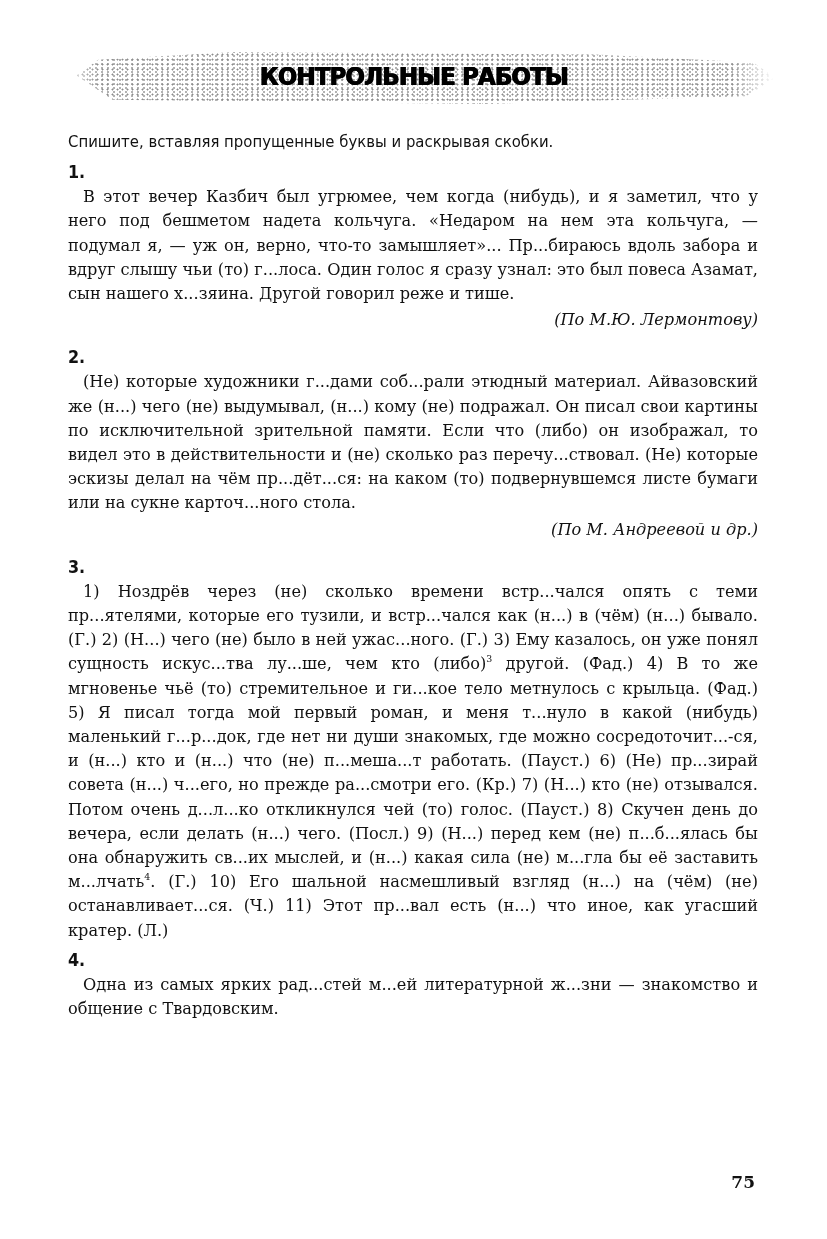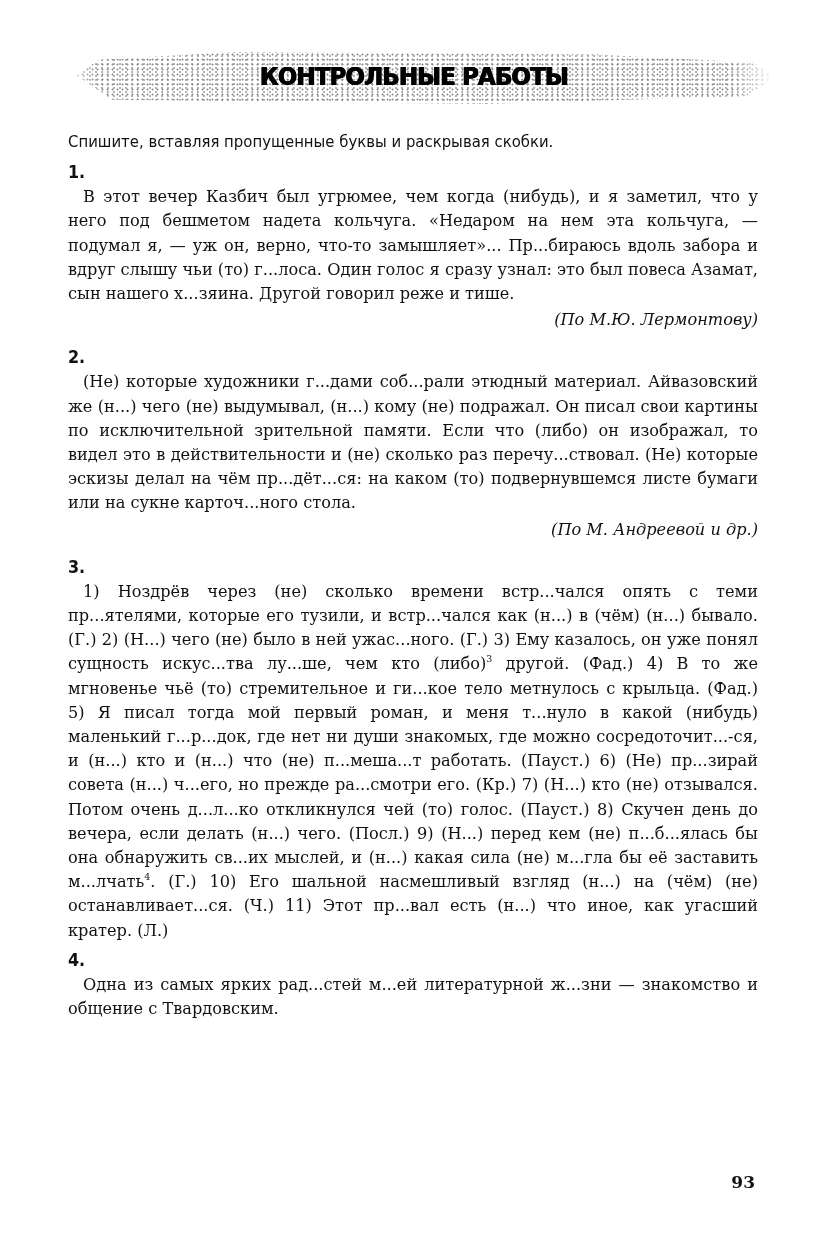--- a/index.html
+++ b/index.html
@@ -73,13 +73,13 @@
     <p class="para"><span class="indent"></span><span>1) Ноздрёв через (не) сколько времени встр...чался опять с теми пр...ятелями, которые его тузили, и встр...чался как (н...) в (чём) (н...) бывало. (Г.) 2) (Н...) чего (не) было в ней ужас...ного. (Г.) 3) Ему казалось, он уже понял сущность искус...тва лу...ше, чем кто (либо)</span><sup>3</sup><span> другой. (Фад.) 4) В то же мгновенье чьё (то) стремительное и ги...кое тело метнулось с крыльца. (Фад.) 5) Я писал тогда мой первый роман, и меня т...нуло в какой (нибудь) маленький г...р...док, где нет ни души знакомых, где можно сосредоточит...-ся, и (н...) кто и (н...) что (не) п...меша...т работать. (Пауст.) 6) (Не) пр...зирай совета (н...) ч...его, но прежде ра...смотри его. (Кр.) 7) (Н...) кто (не) отзывался. Потом очень д...л...ко откликнулся чей (то) голос. (Пауст.) 8) Скучен день до вечера, если делать (н...) чего. (Посл.) 9) (Н...) перед кем (не) п...б...ялась бы она обнаружить св...их мыслей, и (н...) какая сила (не) м...гла бы её заставить м...лчать</span><sup>4</sup><span>. (Г.) 10) Его шальной насмешливый взгляд (н...) на (чём) (не) останавливает...ся. (Ч.) 11) Этот пр...вал есть (н...) что иное, как угасший кратер. (Л.)</span></p>
     <div class="gap-sm"></div>
   </section>
 
   <section>
     <p class="task-num">4.</p>
     <p class="para"><span class="indent"></span><span>Одна из самых ярких рад...стей м...ей литературной ж...зни — знакомство и общение с Твардовским.</span></p>
   </section>
 </div>
 
-<div class="page-number">93</div>
+<div class="page-number">75</div>
 
 </body></html>

